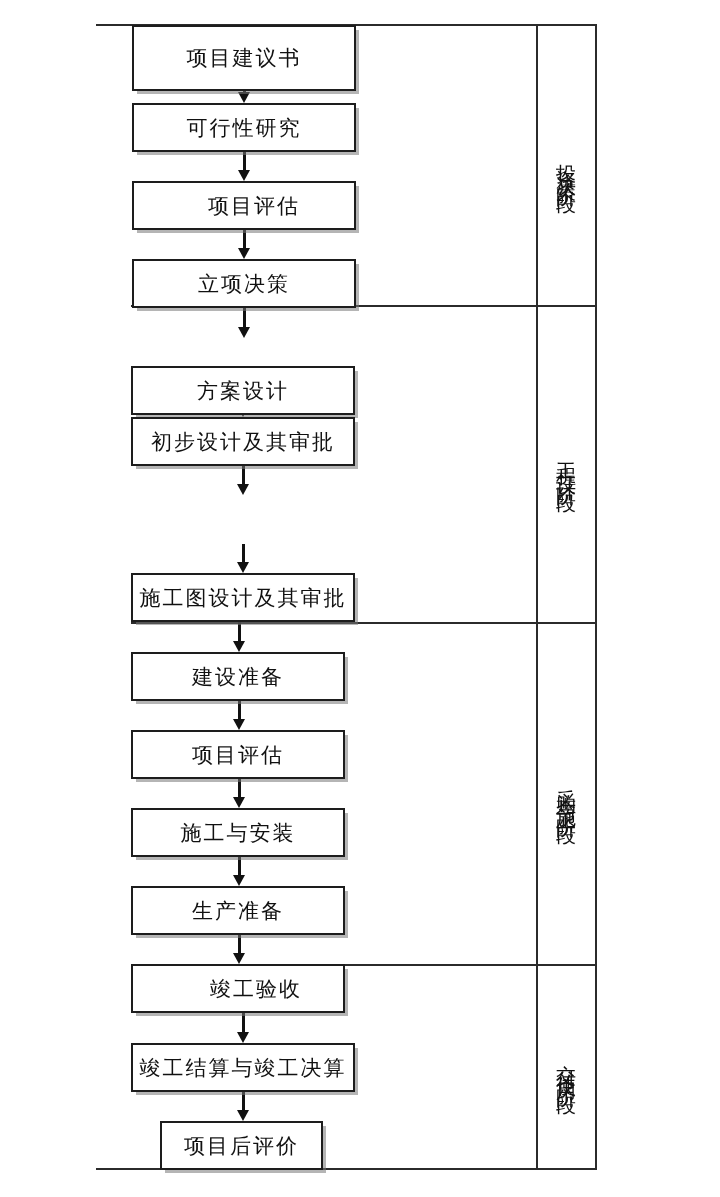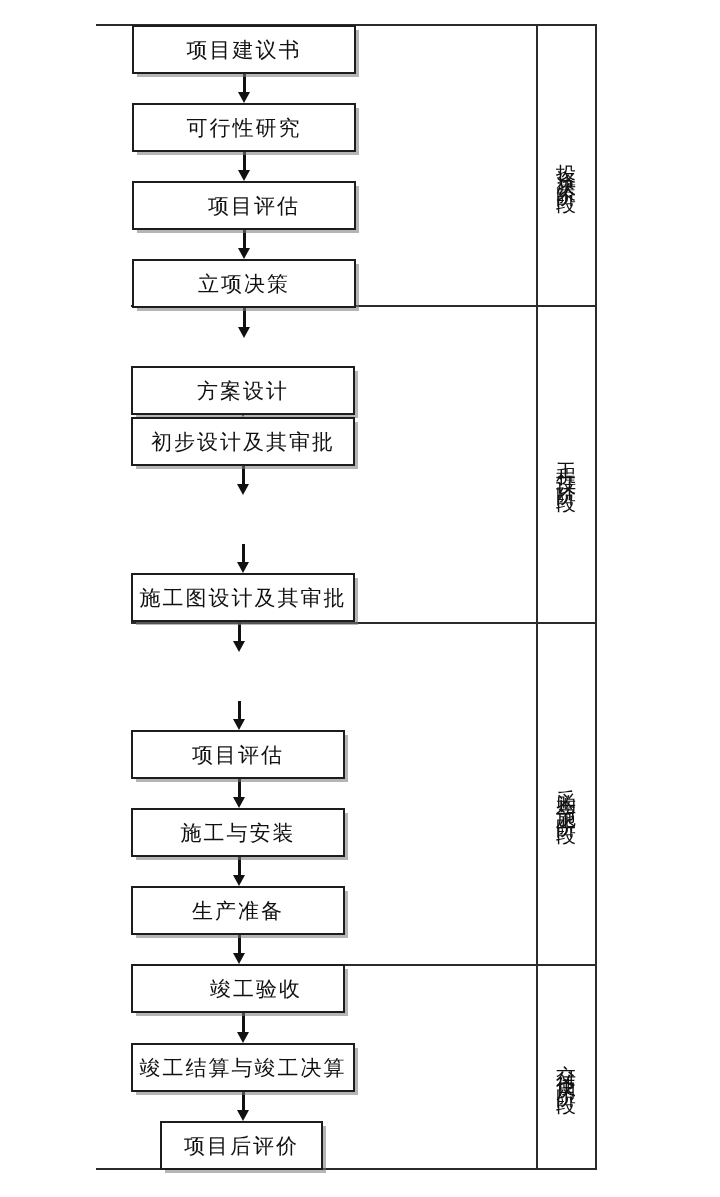--- a/index.html
+++ b/index.html
@@ -85,21 +85,21 @@
   <div class="frame-line frame-right"></div>
   <div class="frame-line frame-bottom"></div>
   <div class="col-div"></div>
 
   <div class="frame-line frame-left-seg" style="top:24px;height:2px;width:36px;left:96px;"></div>
 
   <div class="row-div" style="left:131px;top:305px;width:466px;"></div>
   <div class="row-div" style="left:131px;top:622px;width:466px;"></div>
   <div class="row-div" style="left:131px;top:964px;width:466px;"></div>
 
-  <div class="node" style="left:132px;top:25px;width:224px;height:49px;">
+  <div class="node" style="left:132px;top:25px;width:224px;height:66px;">
     <span>项目建议书</span>
   </div>
 
   <div class="node" style="left:132px;top:103px;width:224px;height:49px;">
     <span>可行性研究</span>
   </div>
 
   <div class="node" style="left:132px;top:181px;width:224px;height:49px;padding-left:20px;">
     <span>项目评估</span>
   </div>
@@ -114,20 +114,23 @@
 
   <div class="node" style="left:131px;top:417px;width:224px;height:49px;">
     <span>初步设计及其审批</span>
   </div>
 
 
   <div class="node" style="left:131px;top:573px;width:224px;height:49px;">
     <span>施工图设计及其审批</span>
   </div>
 
+  <div class="node" style="left:131px;top:652px;width:214px;height:49px;">
+    <span>建设准备</span>
+  </div>
 
   <div class="node" style="left:131px;top:730px;width:214px;height:49px;">
     <span>项目评估</span>
   </div>
 
   <div class="node" style="left:131px;top:808px;width:214px;height:49px;">
     <span>施工与安装</span>
   </div>
 
   <div class="node" style="left:131px;top:886px;width:214px;height:49px;">

